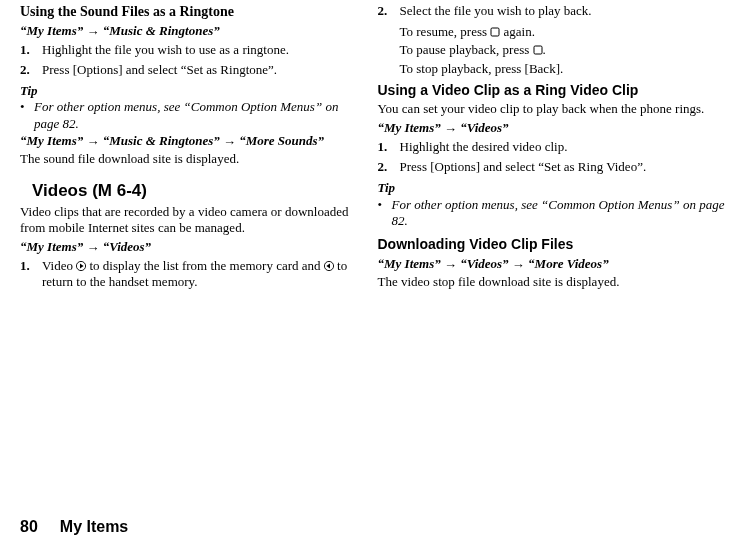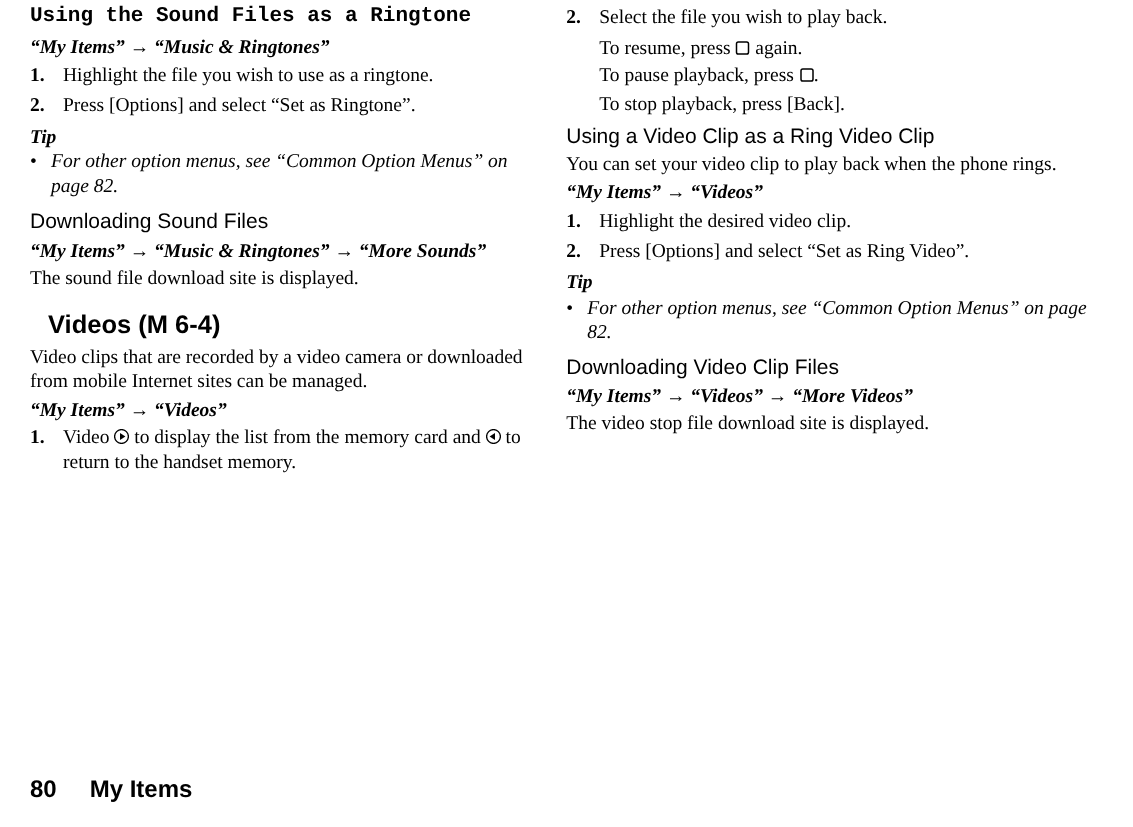--- a/index.html
+++ b/index.html
@@ -30,28 +30,28 @@
   }
   .col-left {
     padding-left: 20px;
     padding-right: 14px;
   }
   .col-right {
     padding-left: 0px;
     padding-right: 14px;
   }
   .h-sub1 {
-    font-family: Liberation Mono, monospace;
+    font-family: Liberation Serif, serif;
     font-weight: bold;
     font-size: 14px;
     margin: 0 0 2px 0;
   }
   .h-sub2 {
     font-family: Arial, Helvetica, sans-serif;
-    font-weight: normal;
+    font-weight: bold;
     font-size: 14px;
     margin: 6px 0 2px 0;
   }
   .h-major {
     font-family: Liberation Sans, sans-serif;
     font-weight: bold;
     font-size: 17px;
     margin: 12px 0 2px 12px;
   }
   .path {
@@ -136,21 +136,20 @@
           <span class="marker">2.</span>
           <span>Press [Options] and select “Set as Ringtone”.</span>
         </li>
       </ol>
       <div class="tip-label">Tip</div>
       <div class="bullet-row tip-body">
         <span class="b" style="font-style:normal">•</span>
         <span>For other option menus, see “Common Option Menus” on page 82.</span>
       </div>
 
-      <div class="h-sub2">Downloading Sound Files</div>
       <div class="path">
         <span>“My Items”</span>
         <span>→</span>
         <span>“Music &amp; Ringtones”</span>
         <span>→</span>
         <span>“More Sounds”</span>
       </div>
       <div class="para">The sound file download site is displayed.</div>
 
       <div class="h-major">Videos (M 6-4)</div>

